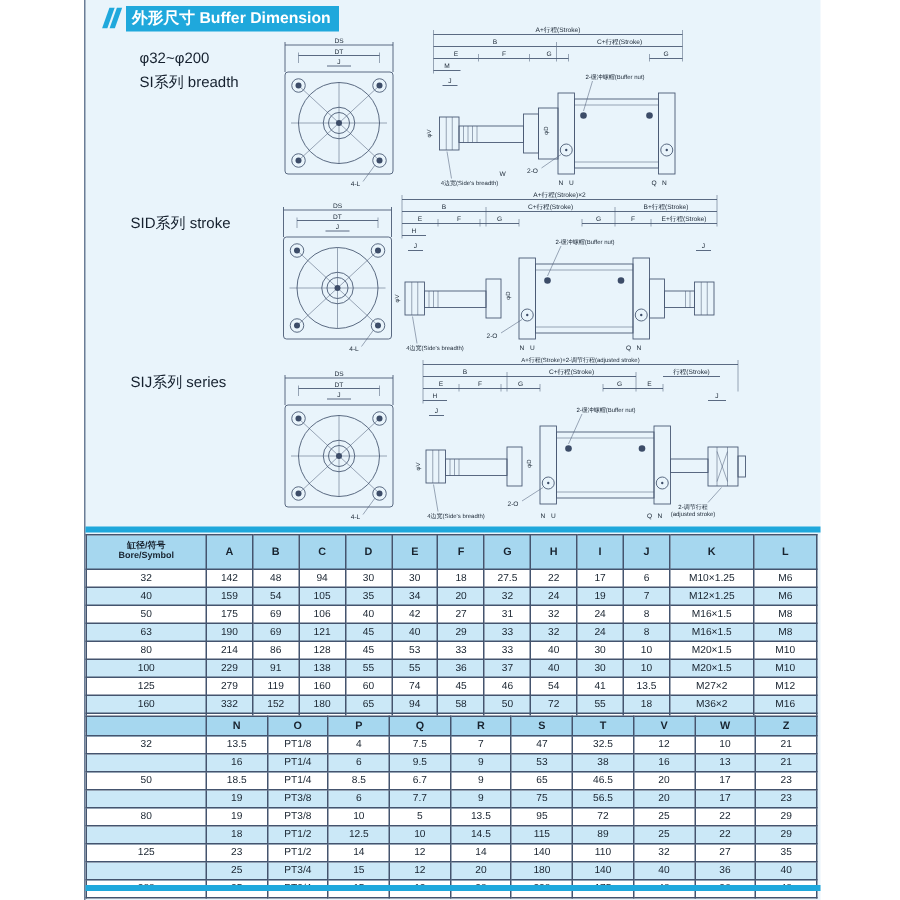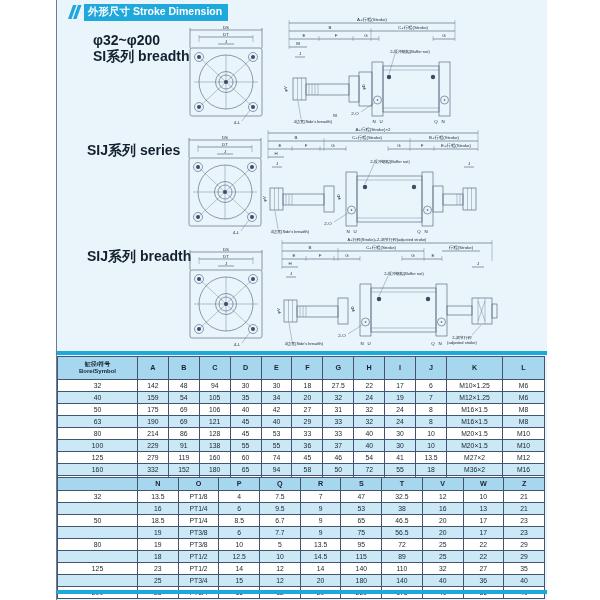--- a/index.html
+++ b/index.html
@@ -6,21 +6,21 @@
   body{width:600px;height:600px;background:#ffffff;position:relative;overflow:hidden;
        font-family:"Liberation Sans",sans-serif;color:#1a2430;}
   .panel{position:absolute;left:56px;top:0;width:490px;height:600px;
          background:#e9f4fb;border-left:1px solid #6b7d96;}
   
   .titlebar{position:absolute;left:10px;top:4px;display:flex;align-items:center;height:16px;}
   .stripes{margin-right:2px;}
   .titlebox{background:#1fa8dc;color:#ffffff;font-size:10.5px;font-weight:bold;
             padding:1px 6px 2px 4px;white-space:nowrap;}
   
-  .sec-label{position:absolute;font-weight:bold;color:#15202e;font-size:14px;line-height:16px;}
+  .sec-label{position:absolute;font-weight:normal;color:#15202e;font-size:10px;line-height:16px;}
   
   .drw{position:absolute;}
   .drw line,.drw rect,.drw circle,.drw polyline,.drw path{stroke:#4a5a74;fill:none;stroke-width:0.6;}
   .drw .thin{stroke-width:0.35;}
   .drw .fl{fill:#3c4c68;stroke:none;}
   .drw text{fill:#222e3c;stroke:none;font-size:4.4px;text-anchor:middle;
             font-family:"Liberation Sans",sans-serif;}
   .drw text.t4{font-size:4px;}
   
   .bar{position:absolute;left:0;width:490px;height:4px;background:#1fa8dc;}
@@ -39,21 +39,21 @@
 </head>
 <body>
 
 <div class="panel">
 
   <div class="titlebar">
     <svg class="stripes" width="15" height="14" viewBox="0 0 15 14">
       <polygon points="1,14 4.5,14 9.5,0 6,0" fill="#1fa8dc" stroke="none"></polygon>
       <polygon points="6,14 9.5,14 14.5,0 11,0" fill="#1fa8dc" stroke="none"></polygon>
     </svg>
-    <div class="titlebox"><span>外形尺寸</span> <span>Stroke Dimension</span></div>
+    <div class="titlebox"><span>外形尺寸</span> <span>Buffer Dimension</span></div>
   </div>
 
   <div class="sec-label" style="left:36px;top:32px;">
     <div>φ32~φ200</div>
     <div>SI系列 breadth</div>
   </div>
 
   <svg class="drw" style="left:121px;top:24px;" width="96" height="102" viewBox="0 0 96 102">
     <line x1="12" y1="6" x2="84" y2="6"></line>
       <line x1="12" y1="4" x2="12" y2="24"></line>
@@ -145,21 +145,21 @@
     <line x1="18" y1="103" x2="15" y2="85" class="thin"></line>
     <text x="30" y="107" class="t4">4边宽(Side's breadth)</text>
     <text x="52" y="101">W</text>
     <text x="91" y="107">N</text>
     <text x="98" y="107">U</text>
     <text x="153" y="107">Q</text>
     <text x="160" y="107">N</text>
   </svg>
 
   <div class="sec-label" style="left:30px;top:142px;">
-    <div>SIJ系列 series</div>
+    <div>SID系列 stroke</div>
   </div>
 
   <svg class="drw" style="left:120px;top:134px;" width="96" height="102" viewBox="0 0 96 102">
     <line x1="12" y1="6" x2="84" y2="6"></line>
       <line x1="12" y1="4" x2="12" y2="24"></line>
       <line x1="84" y1="4" x2="84" y2="24"></line>
     <text x="48" y="4.8">DS</text>
     <line x1="21" y1="13" x2="75" y2="13"></line>
       <line x1="21" y1="11" x2="21" y2="18" class="thin"></line>
       <line x1="75" y1="11" x2="75" y2="18" class="thin"></line>
@@ -260,21 +260,21 @@
     <text x="78" y="71" transform="rotate(-90 78 71)" class="t4">φD</text>
     <line x1="16" y1="103" x2="13" y2="85" class="thin"></line>
     <text x="28" y="107" class="t4">4边宽(Side's breadth)</text>
     <text x="86" y="107">N</text>
     <text x="93" y="107">U</text>
     <text x="157" y="107">Q</text>
     <text x="164" y="107">N</text>
   </svg>
 
   <div class="sec-label" style="left:30px;top:248px;">
-    <div>SIJ系列 breadth</div>
+    <div>SIJ系列 series</div>
   </div>
 
   <svg class="drw" style="left:121px;top:246px;" width="96" height="102" viewBox="0 0 96 102">
     <line x1="12" y1="6" x2="84" y2="6"></line>
       <line x1="12" y1="4" x2="12" y2="24"></line>
       <line x1="84" y1="4" x2="84" y2="24"></line>
     <text x="48" y="4.8">DS</text>
     <line x1="21" y1="13" x2="75" y2="13"></line>
       <line x1="21" y1="11" x2="21" y2="18" class="thin"></line>
       <line x1="75" y1="11" x2="75" y2="18" class="thin"></line>

